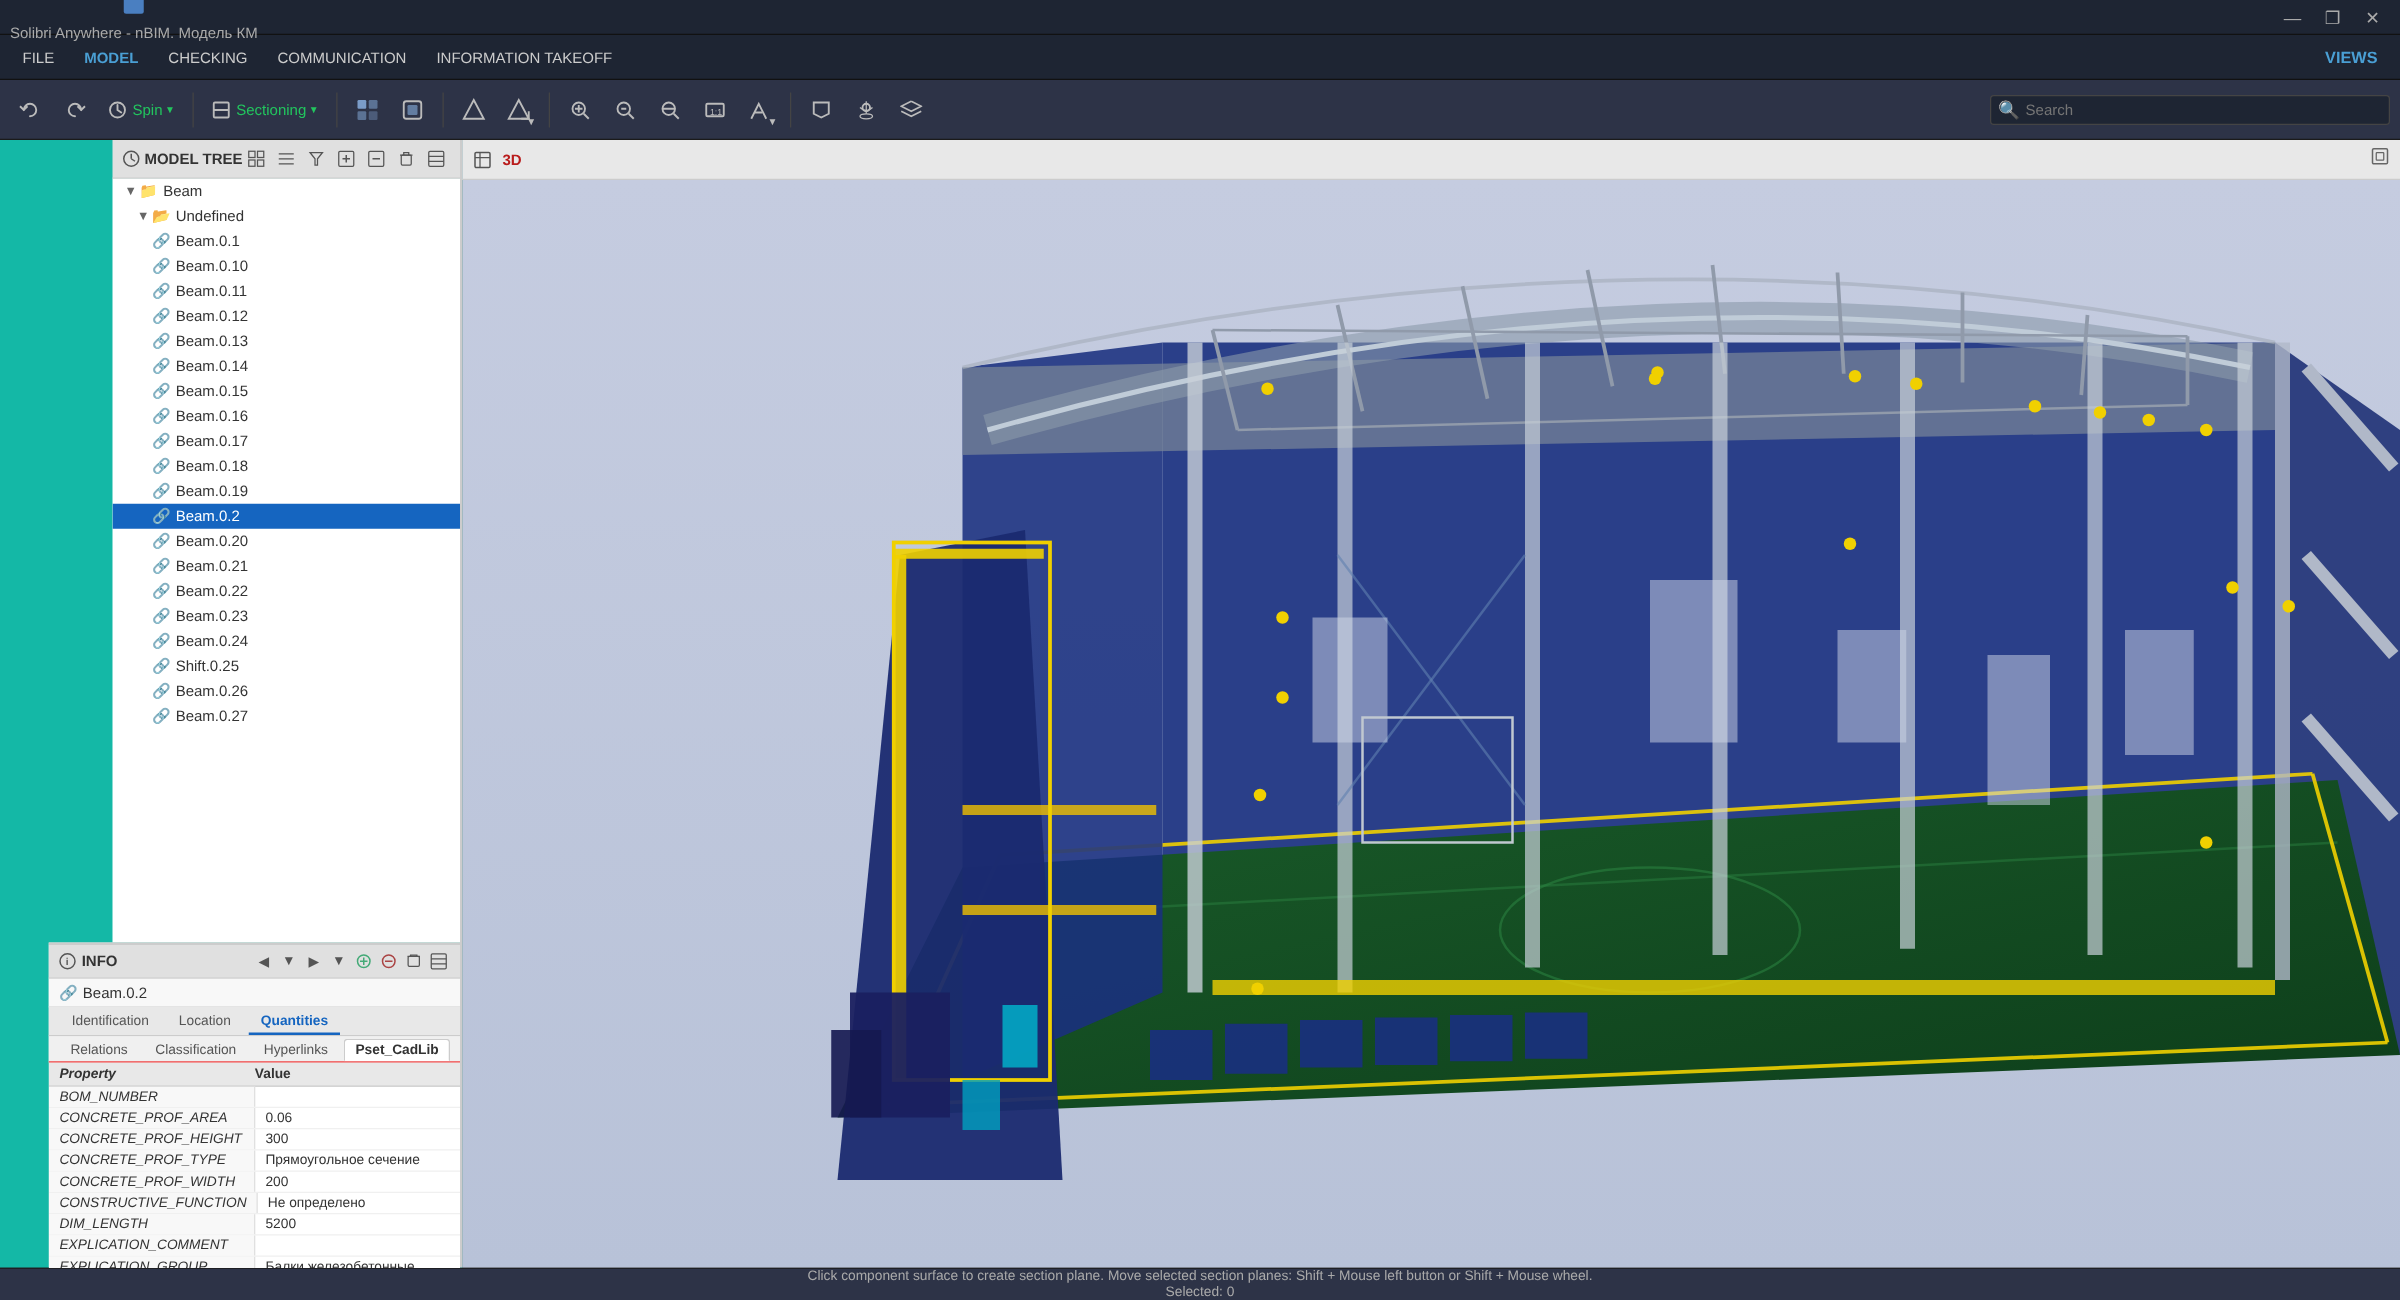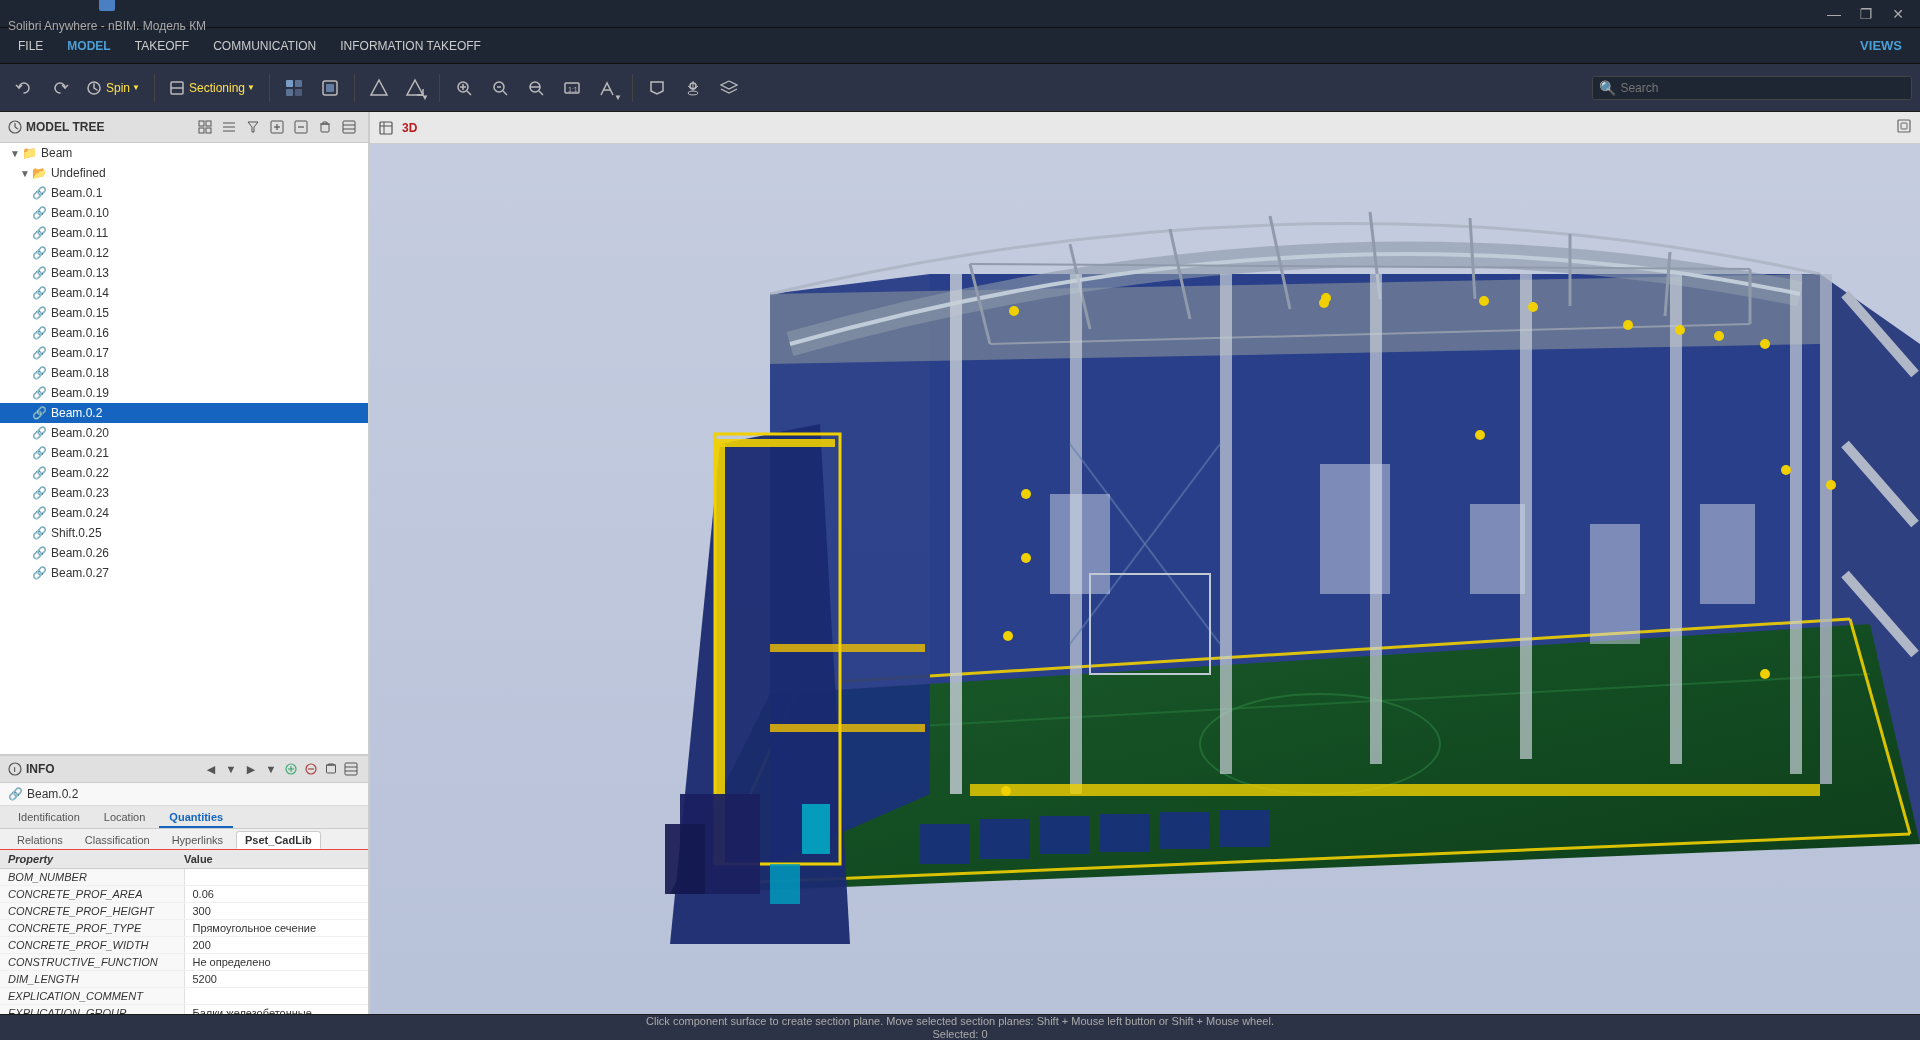--- a/index.html
+++ b/index.html
@@ -54,21 +54,21 @@
       width: 32px; height: 32px;
       background: none; border: none; color: #bbb;
       cursor: pointer; border-radius: 3px;
       display: flex; align-items: center; justify-content: center;
       font-size: 16px;
     }
     .tool-separator { width: 1px; height: 28px; background: #444; margin: 0 4px; }
     .tool-dropdown {
       display: flex; align-items: center; gap: 2px;
       padding: 2px 6px; background: none; border: none;
-      color: #fde047; cursor: pointer; border-radius: 3px; font-size: 12px;
+      color: #22c55e; cursor: pointer; border-radius: 3px; font-size: 12px;
     }
     .tool-dropdown svg { margin-right: 2px; }
 
     
     #search-box {
       margin-left: auto;
       display: flex; align-items: center;
       background: #1e2533; border: 1px solid #444;
       border-radius: 3px; padding: 2px 6px; width: 320px;
     }
@@ -85,20 +85,21 @@
     }
 
     
     #left-panel {
       width: 370px;
       min-width: 370px;
       display: flex;
       flex-direction: column;
       background: #14b8a6;
       border-right: 2px solid #ccc;
+      align-items: flex-end;
     }
 
     
     #model-tree {
       flex: 1;
       display: flex;
       flex-direction: column;
       min-height: 0;
     }
     #model-tree-header {
@@ -274,21 +275,21 @@
   <div id="titlebar-right">
     <button class="title-btn">—</button>
     <button class="title-btn">❐</button>
     <button class="title-btn close">✕</button>
   </div>
 </div>
 
 <div id="menubar">
   <div class="menu-item">FILE</div>
   <div class="menu-item active">MODEL</div>
-  <div class="menu-item">TAKEOFF</div>
+  <div class="menu-item">CHECKING</div>
   <div class="menu-item">COMMUNICATION</div>
   <div class="menu-item">INFORMATION TAKEOFF</div>
   <div id="views-btn">VIEWS</div>
 </div>
 
 <div id="toolbar">
 
   <button class="tool-btn" title="Undo">
     <svg width="18" height="18" viewBox="0 0 18 18" fill="none">
         <path d="M4 9A5 5 0 1 1 9 14" stroke="#bbb" stroke-width="1.5" stroke-linecap="round"></path>

